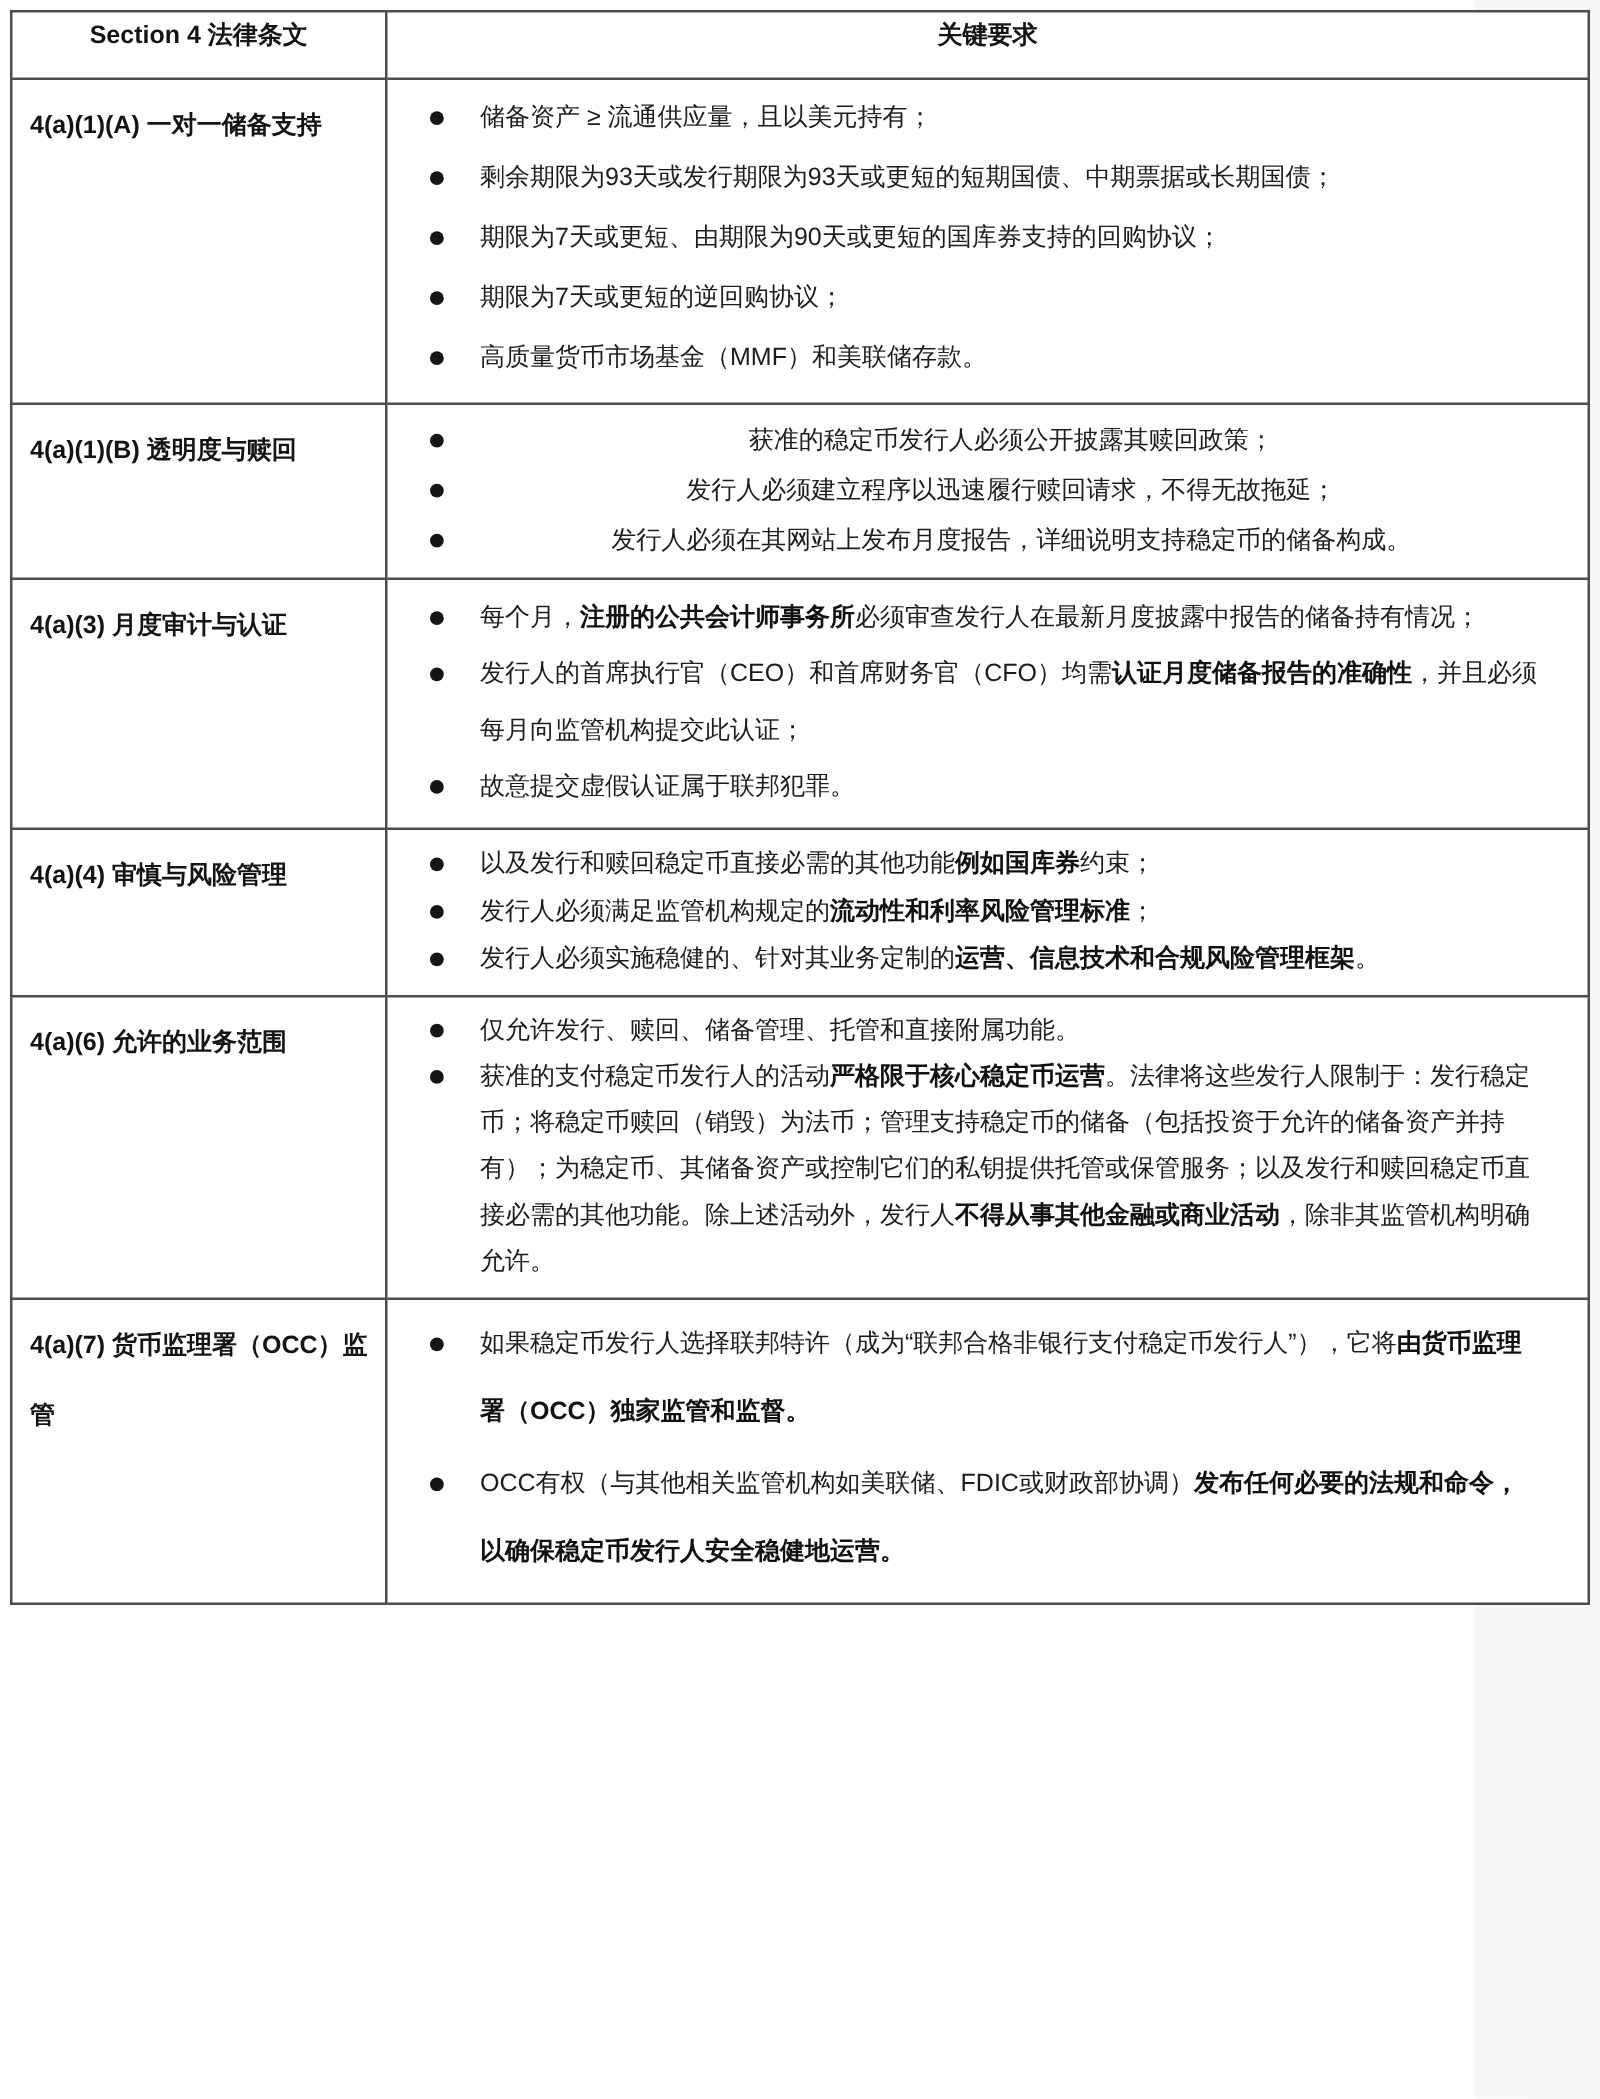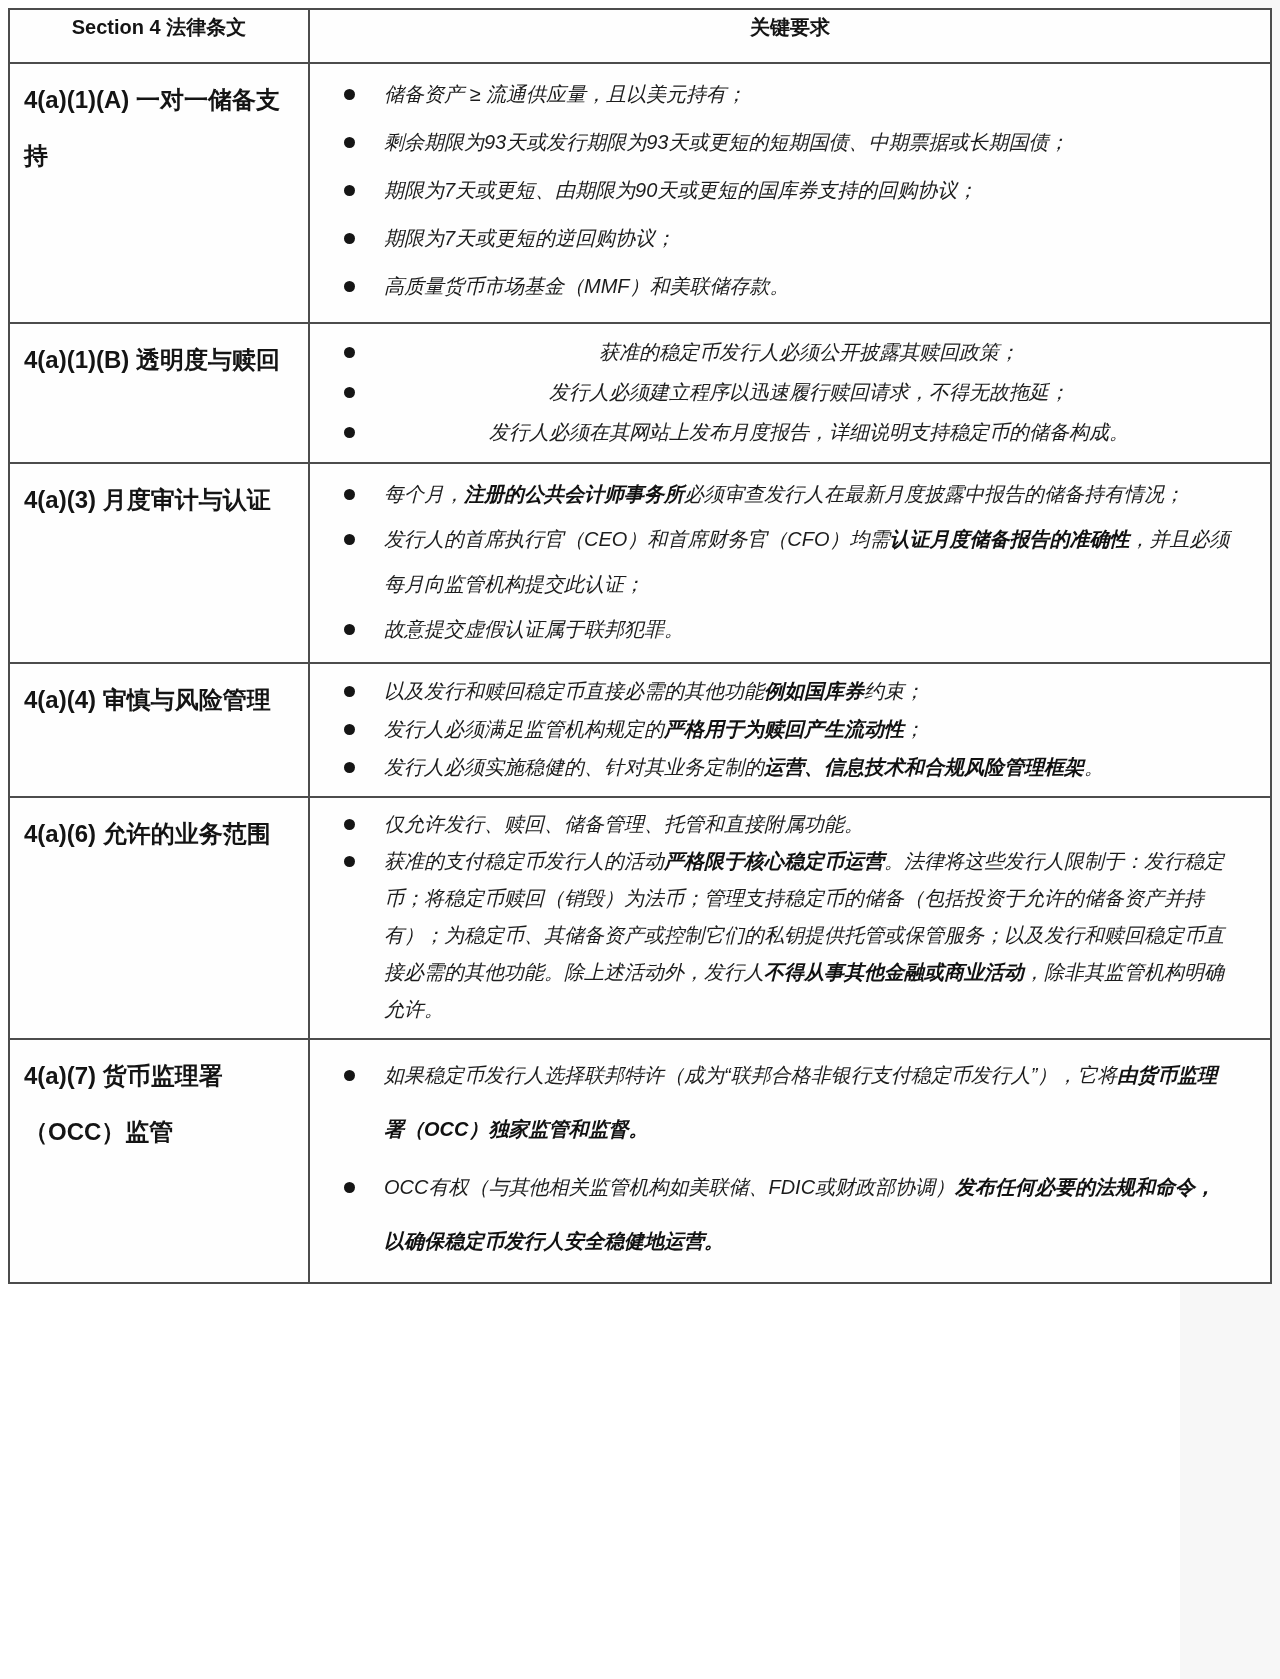--- a/index.html
+++ b/index.html
@@ -33,28 +33,27 @@
     height:54px;
     vertical-align:middle;
     text-align:center;
     font-size:20px;
     font-weight:bold;
     color:#141414;
     padding:4px 6px;
   }
   td.c-sec{
     font-weight:bold;
-    font-size:24px;
+    font-size:20px;
     line-height:56px;
     padding:8px 10px 8px 14px;
     color:#141414;
   }
   td.c-req{
     padding:8px 36px 10px 18px;
-    font-style:italic;
   }
   .c-req ul{
     margin:0;
     padding:0;
     list-style:none;
   }
   .c-req li{
     position:relative;
     padding-left:56px;
     font-size:20px;
@@ -134,21 +133,21 @@
               <li><span class="dot"></span><span><span>发行人的首席执行官（CEO）和首席财务官（CFO）均需</span><strong>认证月度储备报告的准确性</strong><span>，并且必须每月向监管机构提交此认证；</span></span></li>
               <li><span class="dot"></span><span><span>故意提交虚假认证属于联邦犯罪。</span></span></li>
             </ul>
           </td>
         </tr>
         <tr>
           <td class="c-sec">4(a)(4) 审慎与风险管理</td>
           <td class="c-req">
             <ul>
               <li><span class="dot"></span><span><span>以及发行和赎回稳定币直接必需的其他功能</span><strong>例如国库券</strong><span>约束；</span></span></li>
-              <li><span class="dot"></span><span><span>发行人必须满足监管机构规定的</span><strong>严格用于为赎回产生流动性</strong><span>；</span></span></li>
+              <li><span class="dot"></span><span><span>发行人必须满足监管机构规定的</span><strong>流动性和利率风险管理标准</strong><span>；</span></span></li>
               <li><span class="dot"></span><span><span>发行人必须实施稳健的、针对其业务定制的</span><strong>运营、信息技术和合规风险管理框架</strong><span>。</span></span></li>
             </ul>
           </td>
         </tr>
         <tr>
           <td class="c-sec">4(a)(6) 允许的业务范围</td>
           <td class="c-req">
             <ul>
               <li><span class="dot"></span><span><span>仅允许发行、赎回、储备管理、托管和直接附属功能。</span></span></li>
               <li><span class="dot"></span><span><span>获准的支付稳定币发行人的活动</span><strong>严格限于核心稳定币运营</strong><span>。法律将这些发行人限制于：发行稳定币；将稳定币赎回（销毁）为法币；管理支持稳定币的储备（包括投资于允许的储备资产并持有）；为稳定币、其储备资产或控制它们的私钥提供托管或保管服务；以及发行和赎回稳定币直接必需的其他功能。除上述活动外，发行人</span><strong>不得从事其他金融或商业活动</strong><span>，除非其监管机构明确允许。</span></span></li>

